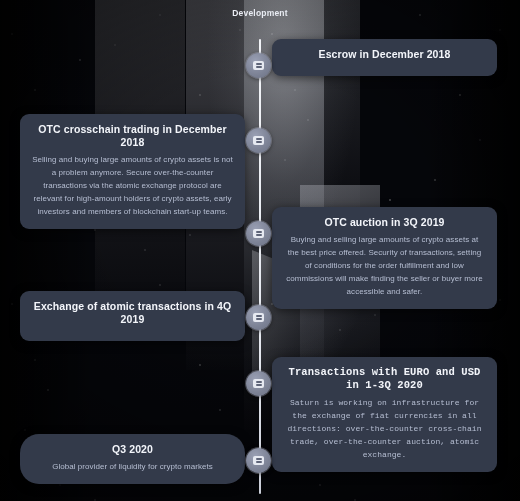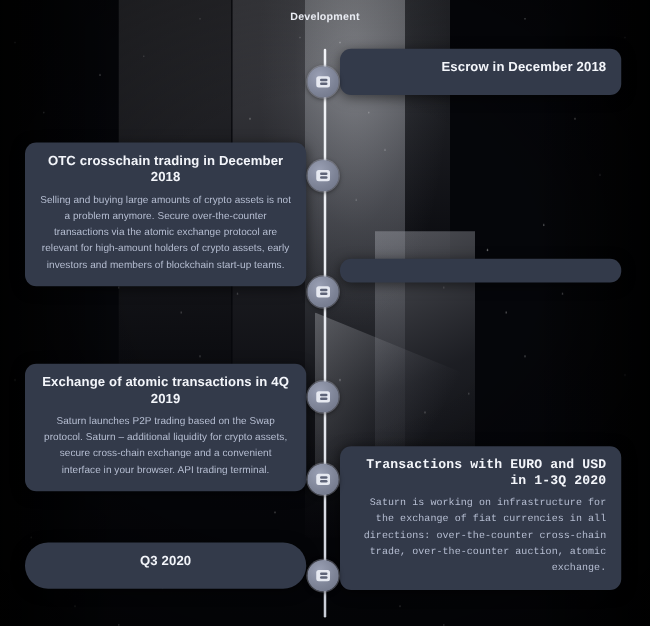--- a/index.html
+++ b/index.html
@@ -151,21 +151,21 @@
 
   .card {
     position: absolute;
     background: #333a4a;
     border-radius: 9px;
     padding: 9px 12px 10px 12px;
     box-sizing: border-box;
     box-shadow: 0 2px 10px rgba(0,0,0,.55);
   }
   .card.left  { left: 20px;  width: 225px; text-align: center; }
-  .card.right { left: 272px; width: 225px; text-align: right;  }
+  .card.right { left: 272px; width: 225px; text-align: center;  }
 
   .card-title {
     color: #f3f5fa;
     font-size: 10.5px;
     font-weight: bold;
     letter-spacing: .1px;
     margin-bottom: 5px;
     line-height: 1.25;
   }
   .card-body {
@@ -215,32 +215,33 @@
         </div>
         <div class="node" style="top: 128px;">
           <div class="node-badge">
             <i></i>
             <i></i>
           </div>
         </div>
       </div>
       <div class="row">
         <div class="card right" style="top: 207px;">
+          <div class="card-title">OTC auction in 3Q 2019</div>
+          <div class="card-body">Buying and selling large amounts of crypto assets at the best price offered. Security of transactions, setting of conditions for the order fulfillment and low commissions will make finding the seller or buyer more accessible and safer.</div>
         </div>
         <div class="node" style="top: 221px;">
           <div class="node-badge">
             <i></i>
             <i></i>
           </div>
         </div>
       </div>
       <div class="row">
         <div class="card left" style="top: 291px;">
           <div class="card-title">Exchange of atomic transactions in 4Q 2019</div>
-          <div class="card-body">Saturn launches P2P trading based on the Swap protocol. Saturn – additional liquidity for crypto assets, secure cross-chain exchange and a convenient interface in your browser. API trading terminal.</div>
         </div>
         <div class="node" style="top: 305px;">
           <div class="node-badge">
             <i></i>
             <i></i>
           </div>
         </div>
       </div>
       <div class="row">
         <div class="card right" style="top: 357px; font-family: Liberation Mono, monospace;">
@@ -250,20 +251,21 @@
         <div class="node" style="top: 371px;">
           <div class="node-badge">
             <i></i>
             <i></i>
           </div>
         </div>
       </div>
       <div class="row">
         <div class="card left" style="top: 434px; border-radius: 19px;">
           <div class="card-title">Q3 2020</div>
+          <div class="card-body">Global provider of liquidity for crypto markets</div>
         </div>
         <div class="node" style="top: 448px;">
           <div class="node-badge">
             <i></i>
             <i></i>
           </div>
         </div>
       </div>
     </div>
 

